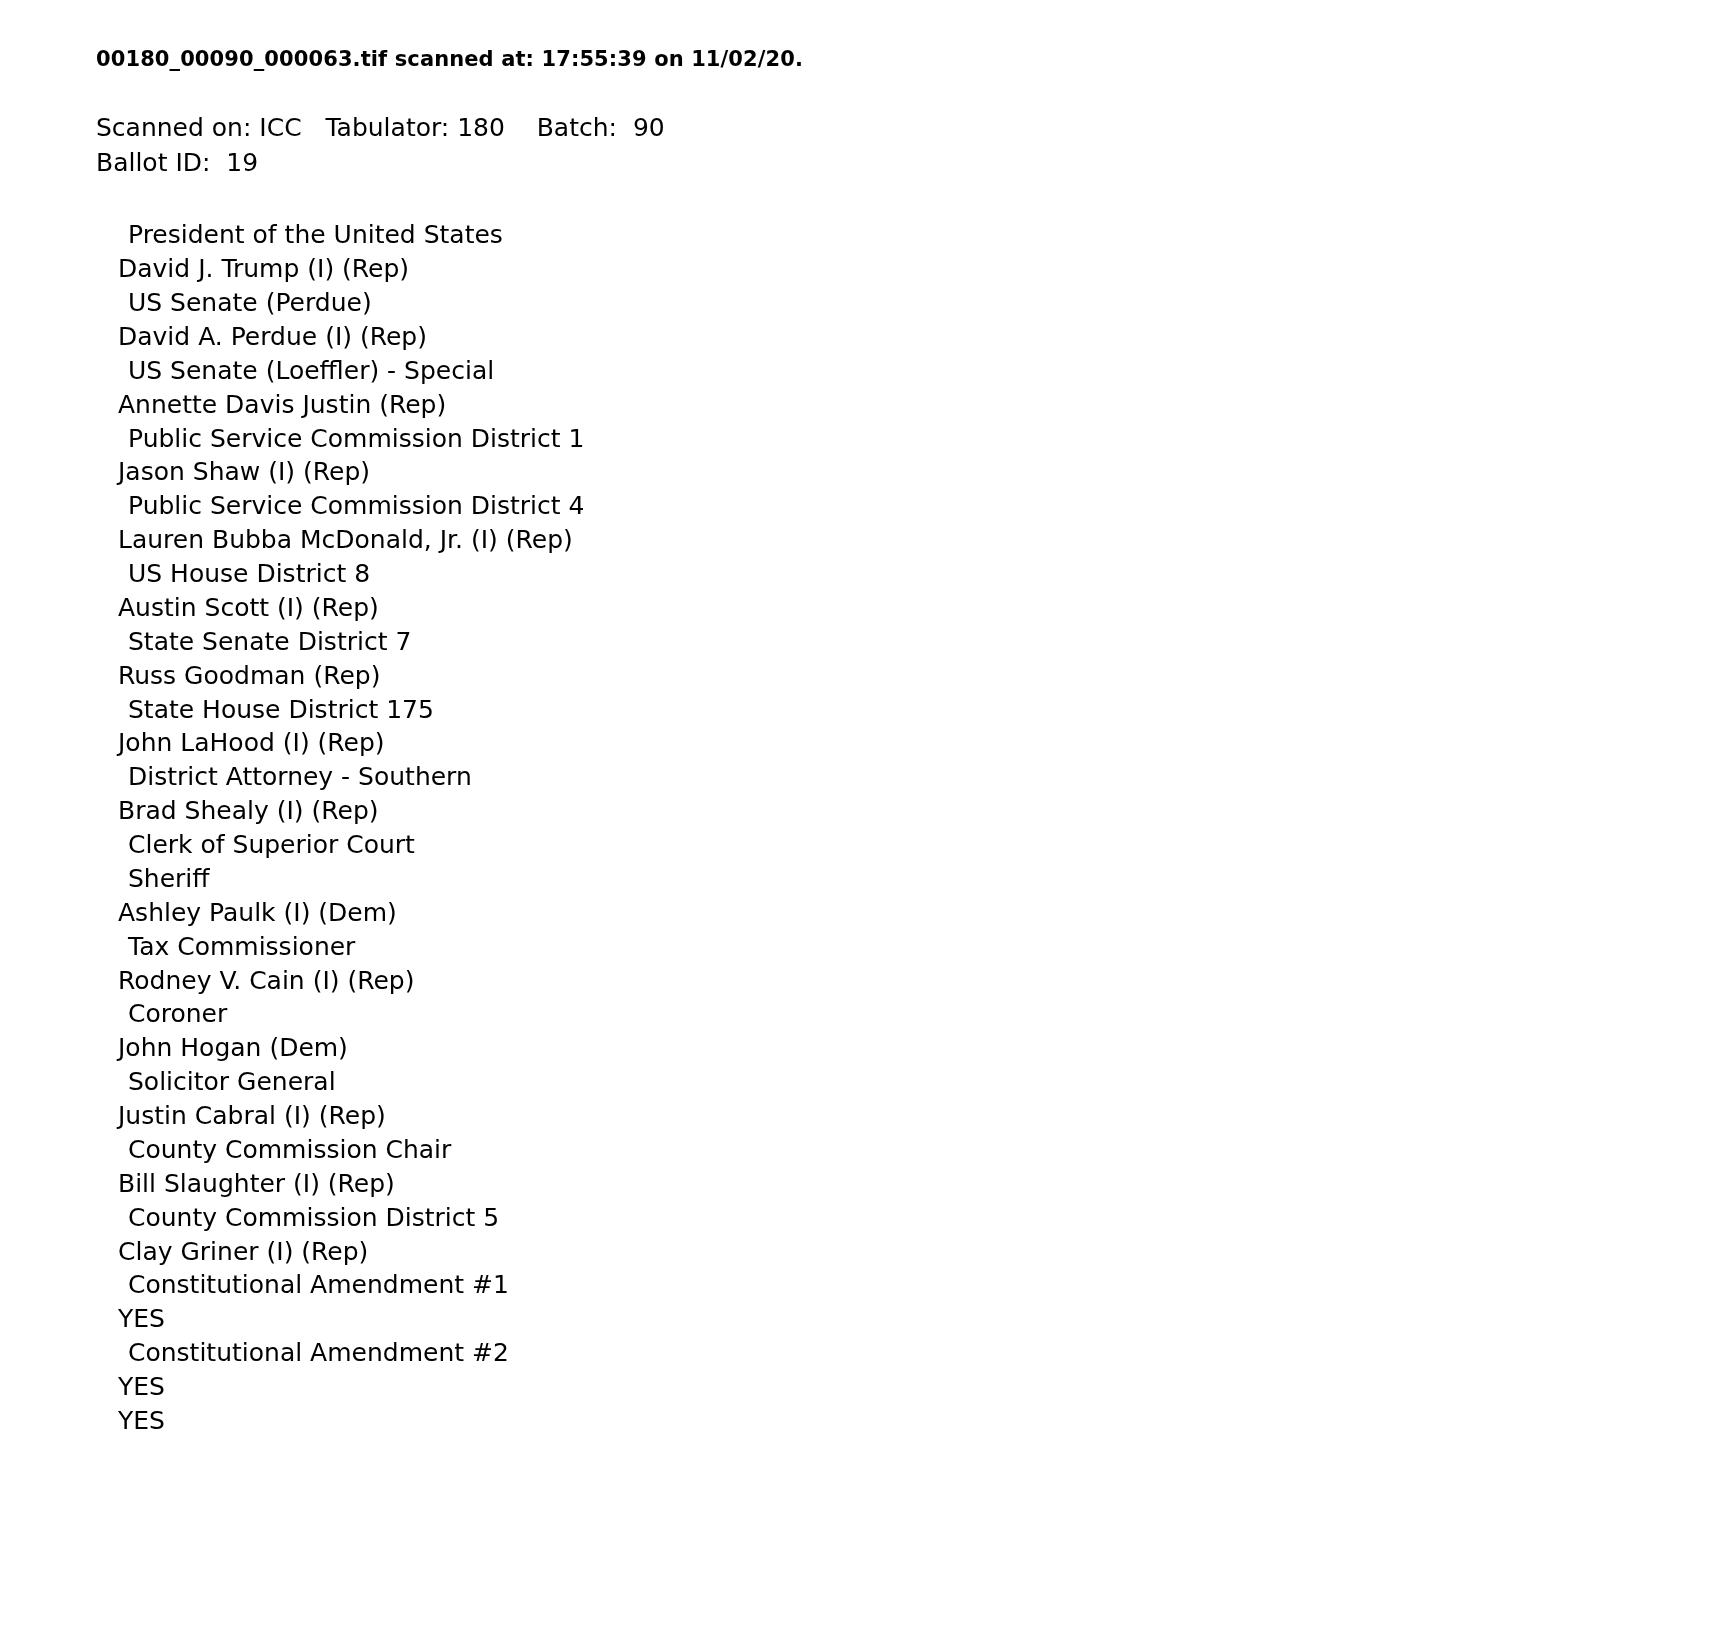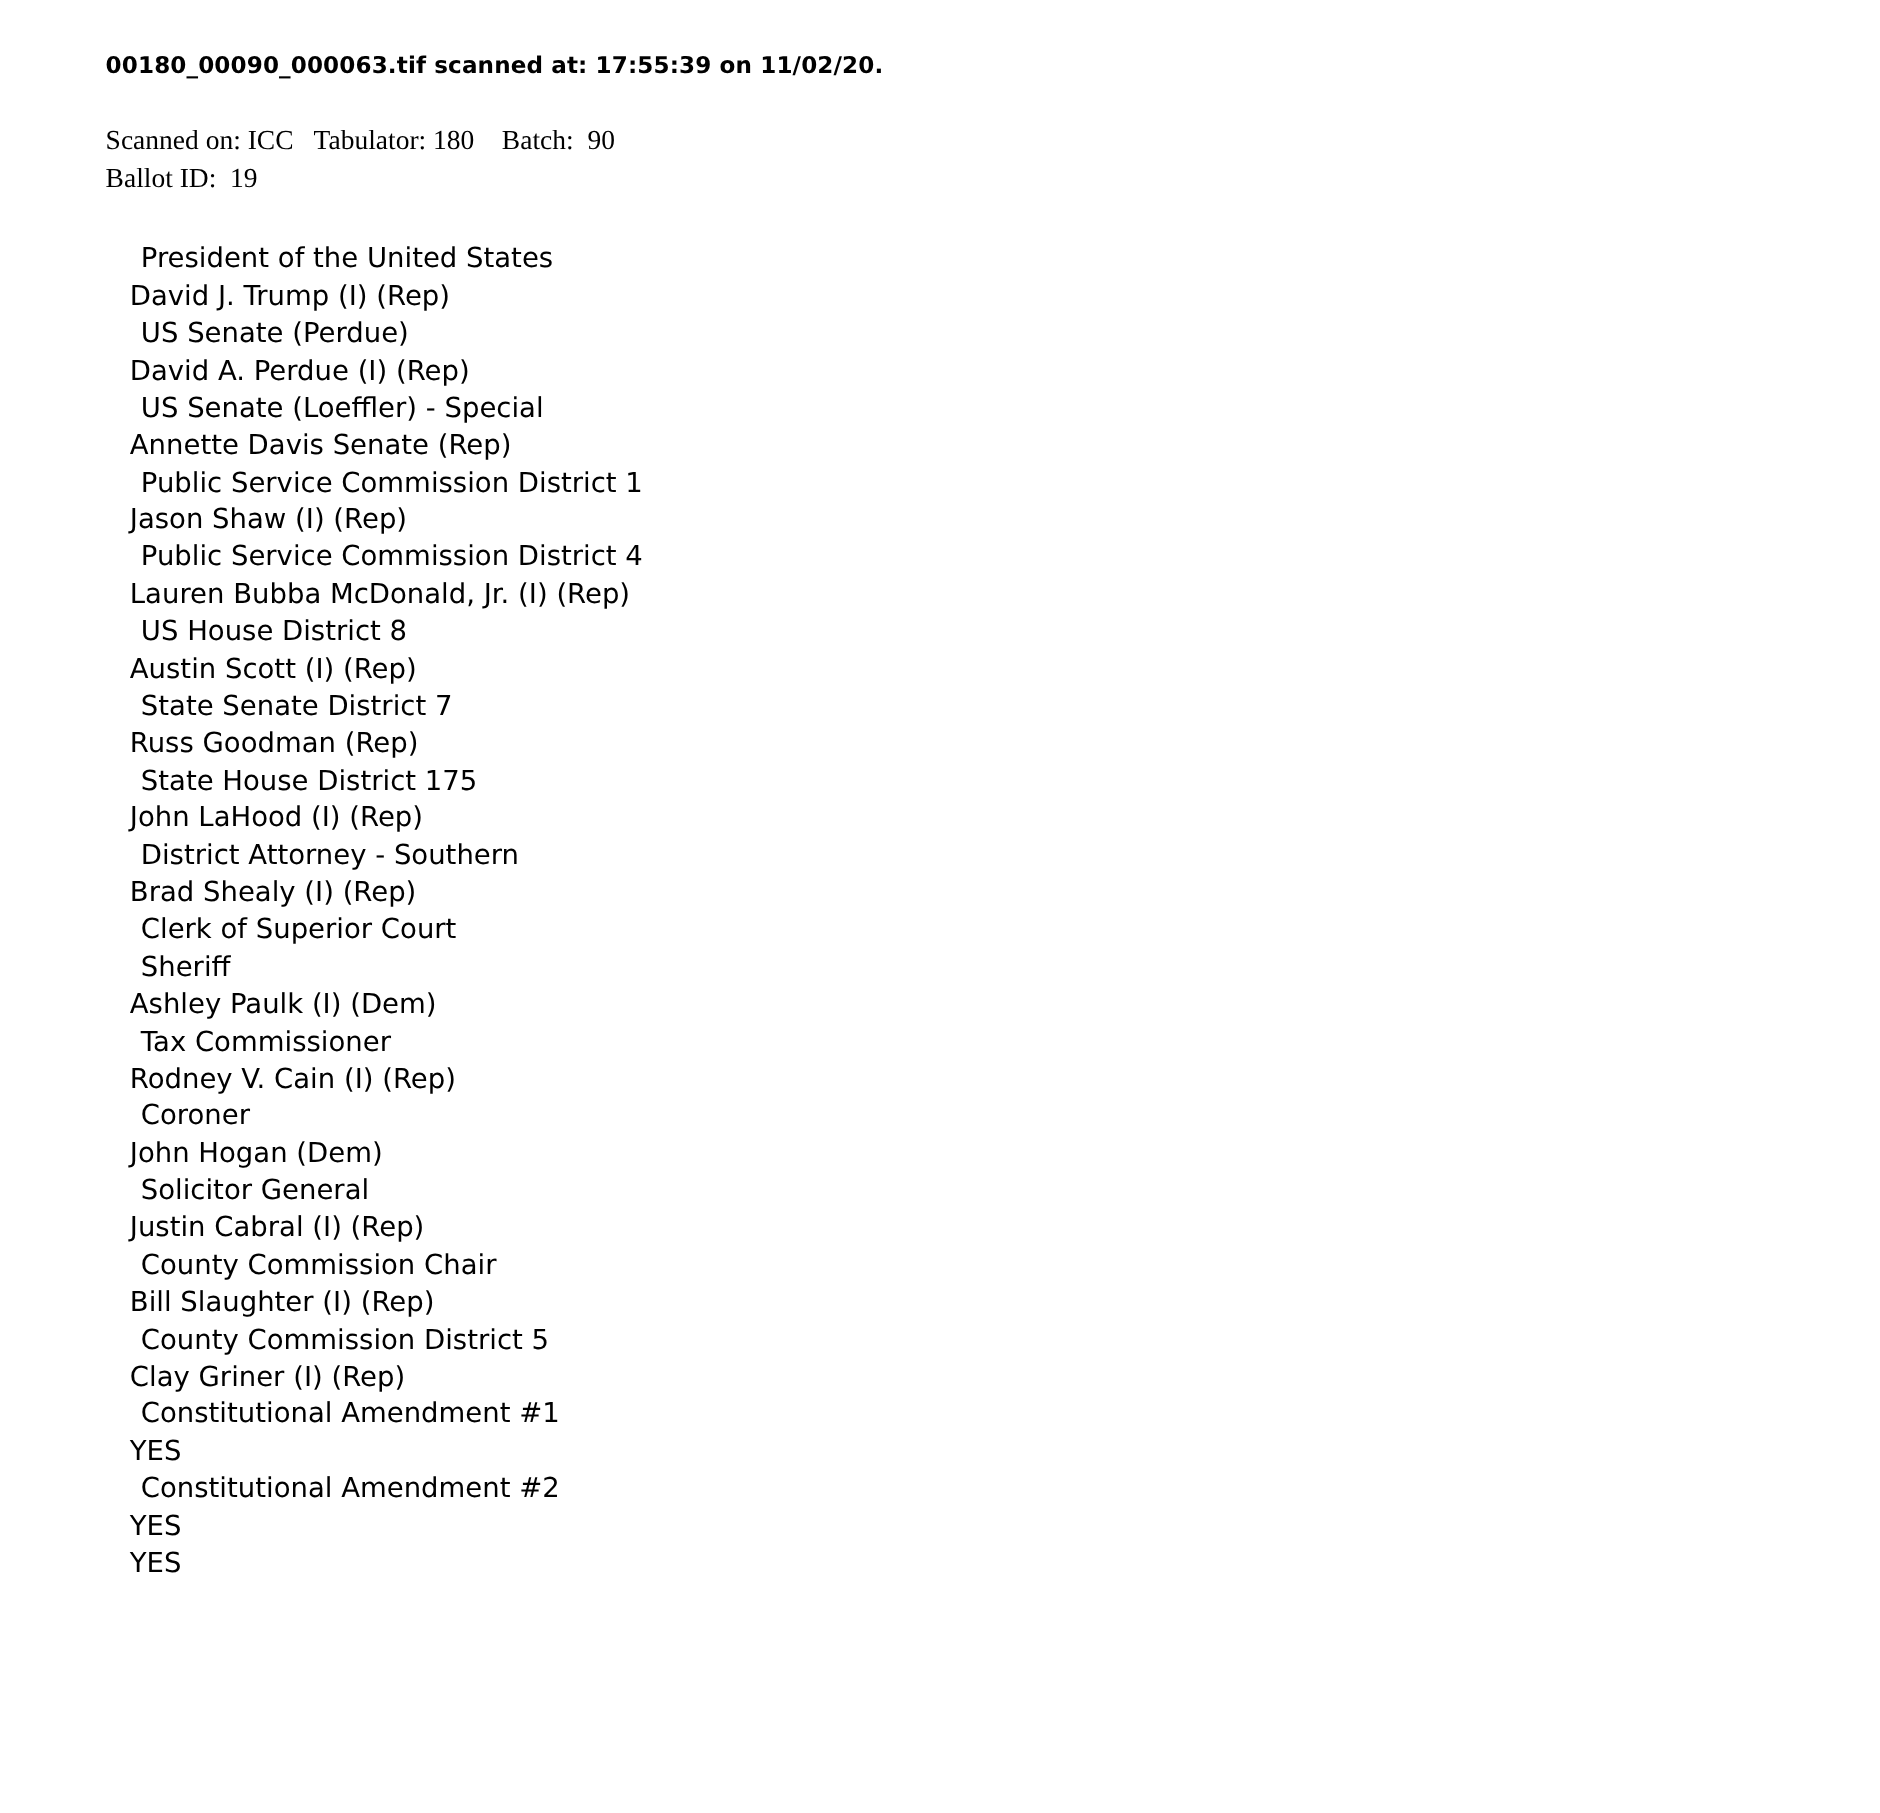--- a/index.html
+++ b/index.html
@@ -24,21 +24,20 @@
     line-height: 1.3;
     margin-bottom: 38px;
   }
   .meta-block {
     font-size: 25px;
     line-height: 1.38;
     margin-bottom: 38px;
   }
   .meta-line {
     white-space: pre;
-    font-family: Liberation Serif, serif;
   }
   .contest-list {
     font-size: 25px;
     line-height: 1.355;
   }
   .contest {
     margin: 0;
   }
   .contest-title {
     white-space: pre;
@@ -68,21 +67,21 @@
       <div class="contest-selection">David J. Trump (I) (Rep)</div>
     </div>
 
     <div class="contest">
       <div class="contest-title">US Senate (Perdue)</div>
       <div class="contest-selection">David A. Perdue (I) (Rep)</div>
     </div>
 
     <div class="contest">
       <div class="contest-title">US Senate (Loeffler) - Special</div>
-      <div class="contest-selection">Annette Davis Senate (Rep)</div>
+      <div class="contest-selection">Annette Davis Justin (Rep)</div>
     </div>
 
     <div class="contest">
       <div class="contest-title">Public Service Commission District 1</div>
       <div class="contest-selection">Jason Shaw (I) (Rep)</div>
     </div>
 
     <div class="contest">
       <div class="contest-title">Public Service Commission District 4</div>
       <div class="contest-selection">Lauren Bubba McDonald, Jr. (I) (Rep)</div>

